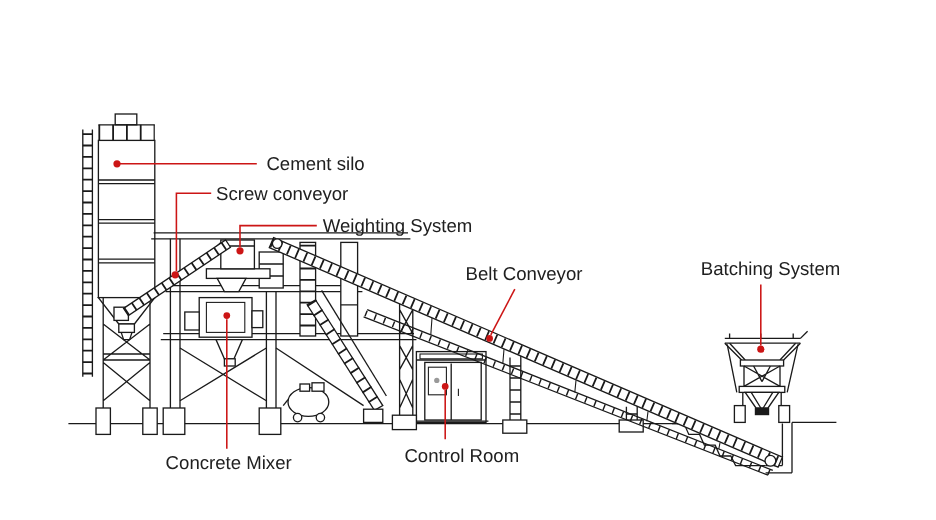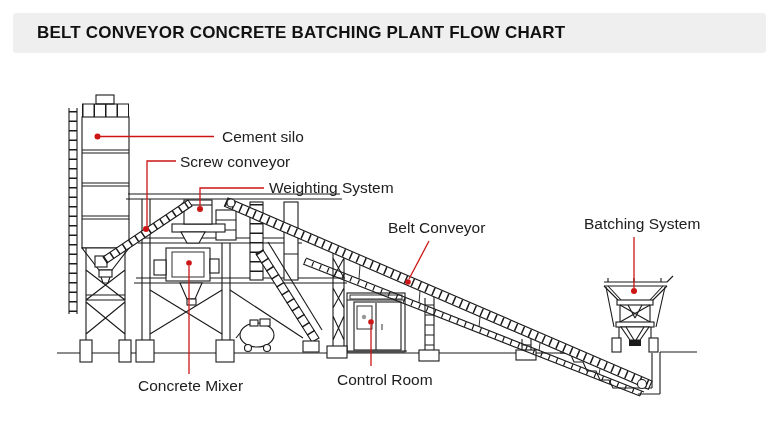--- a/index.html
+++ b/index.html
@@ -22,23 +22,20 @@
   .rungs{stroke:#1a1a1a;fill:none;}
   .red{stroke:#cc1515;stroke-width:1.3;fill:none;}
   .reddot{fill:#cc1515;stroke:none;}
   text.lbl{font-family:"Liberation Sans",sans-serif;font-size:15.5px;fill:#202020;}
 </style>
 </head>
 <body>
 
 <div class="stage">
 
-  <div class="header-bar">
-    <span class="title">BELT CONVEYOR CONCRETE BATCHING PLANT FLOW CHART</span>
-  </div>
 
   <svg class="diagram" width="780" height="433" viewBox="0 0 780 433" xmlns="http://www.w3.org/2000/svg">
 
     <g>
       <path class="ink" d="M57,353 H565"></path>
       <path class="ink" d="M560,353 h10 l4,9 h9 l4,9 h9 l4,9 h9 l4,8 h25"></path>
       <path class="ink" d="M652,388 V353 M660,394 V352 M638,388 h14 M638,394 h22 M660,352 h37"></path>
     </g>
 
     <g>

